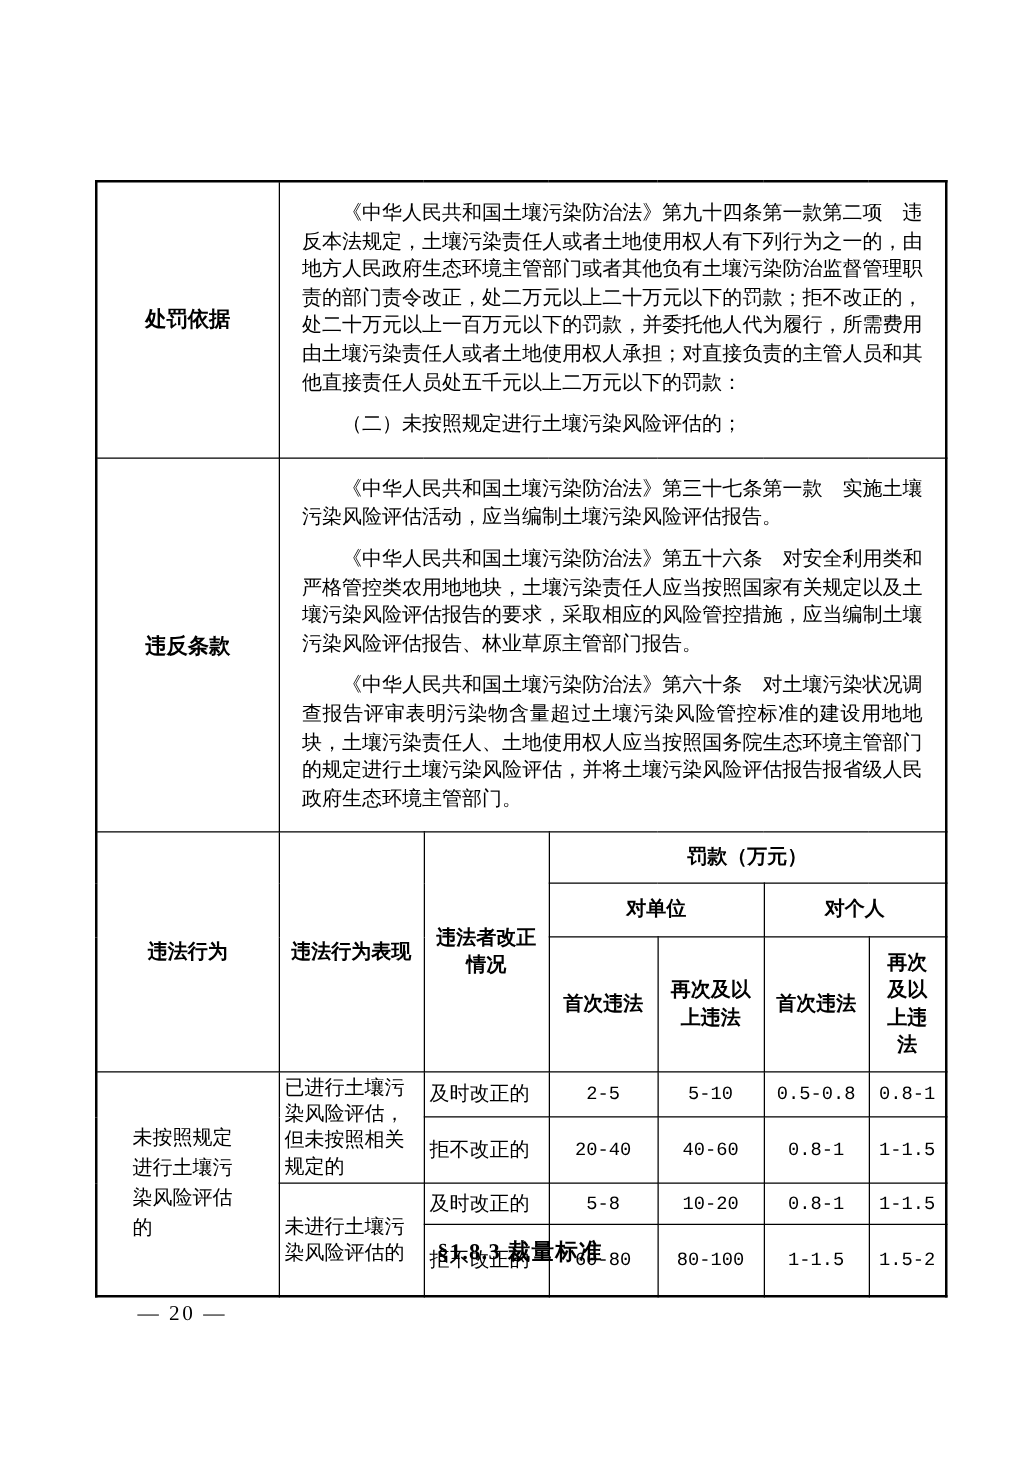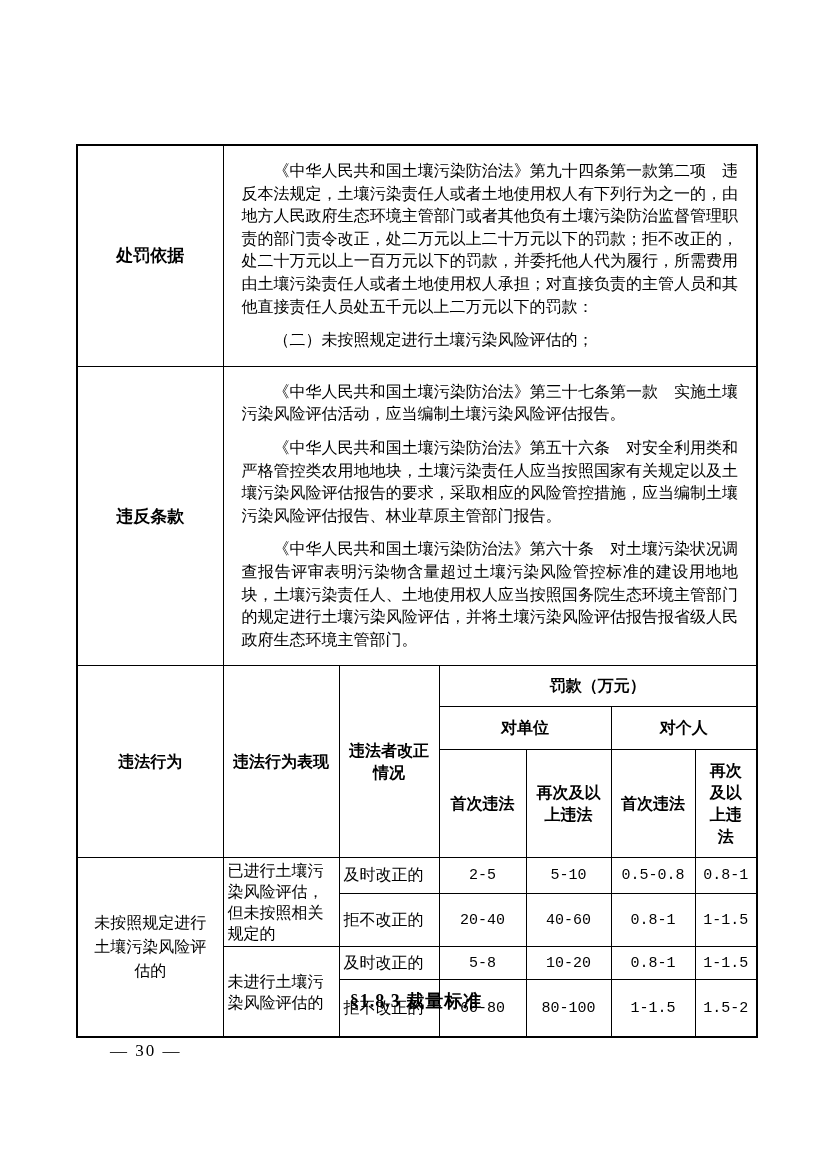--- a/index.html
+++ b/index.html
@@ -59,23 +59,23 @@
   td.hdr-narrow {
     font-weight: bold;
     text-align: center;
     font-size: 16px;
     line-height: 22px;
     padding: 2px 8px;
   }
   
   td.behavior {
     font-size: 16px;
-    text-align: center;
+    text-align: left;
     line-height: 24px;
-    padding: 0 9px;
+    padding: 0 28px;
   }
   
   td.manifest {
     font-size: 16px;
     text-align: left;
     line-height: 21px;
     padding: 2px 4px;
   }
   
   td.correction {
@@ -187,15 +187,15 @@
       <td class="num">60-80</td>
       <td class="num">80-100</td>
       <td class="num">1-1.5</td>
       <td class="num">1.5-2</td>
     </tr>
   </tbody>
     </table>
 
   <div class="section-heading">§1.8.3 裁量标准</div>
 
-  <div class="page-number">— 30 —</div>
+  <div class="page-number">— 20 —</div>
 
 </div>
 
 </body></html>

